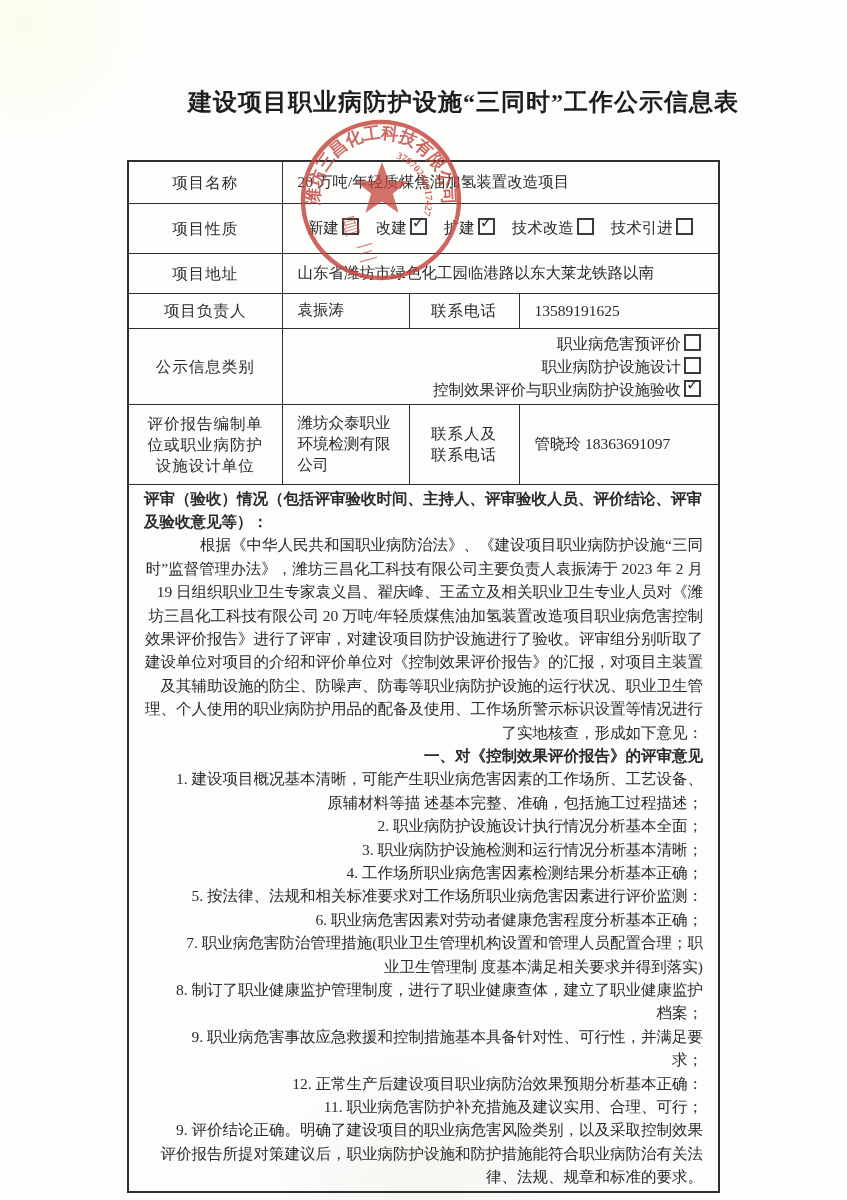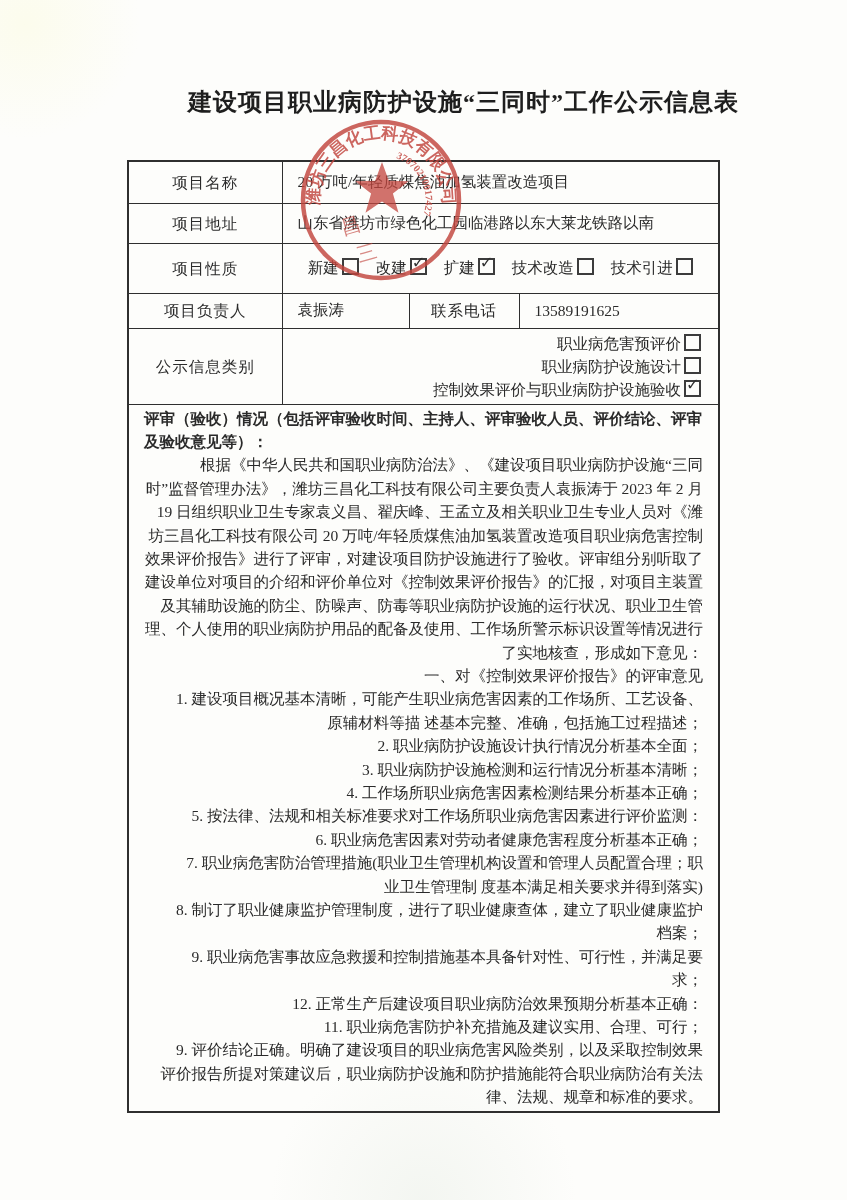--- a/index.html
+++ b/index.html
@@ -39,21 +39,21 @@
     display:inline-block;width:13px;height:13px;border:2px solid #3c3c3c;
     margin-left:3px;vertical-align:-2px;position:relative;background:transparent;
   }
   .cbx .tick{
     position:absolute;left:0px;top:-5px;font-size:16px;font-weight:bold;color:#2f2f2f;
     font-family:"DejaVu Sans",sans-serif;line-height:16px;
   }
   td.review-cell{vertical-align:top;padding:5px 5px 6px 5px;}
   .review-heading{margin:0;font-weight:bold;font-size:15.5px;line-height:23.4px;}
   .para{margin:0;text-indent:2em;font-size:15.5px;line-height:23.4px;text-align:right;}
-  .para.heading{font-weight:normal;}
+  .para.heading{font-weight:bold;}
   .seal{position:absolute;left:293px;top:110px;width:180px;height:180px;pointer-events:none;}
 </style>
 </head>
 <body>
 
 <div class="page">
 
   <h1 class="title">建设项目职业病防护设施“三同时”工作公示信息表</h1>
 
   <table class="info">
@@ -61,51 +61,57 @@
       <col style="width:154px">
         <col style="width:127px">
         <col style="width:110px">
         <col style="width:200px">
     </colgroup>
     <tbody>
         <tr style="height:42px">
       <td class="lab">项目名称</td>
       <td class="val" colspan="3">20 万吨/年轻质煤焦油加氢装置改造项目</td>
     </tr>
-    <tr style="height:40px">
-      <td class="lab">项目地址</td>
-      <td class="val" colspan="3">山东省潍坊市绿色化工园临港路以东大莱龙铁路以南</td>
-    </tr>
     <tr style="height:50px">
       <td class="lab">项目性质</td>
       <td class="val" colspan="3">
         <div class="opts-inline">
               <span class="opt"><span>新建</span><span class="cbx"></span></span>
               <span class="opt"><span>改建</span><span class="cbx checked"><span class="tick">✓</span></span></span>
               <span class="opt"><span>扩建</span><span class="cbx checked"><span class="tick">✓</span></span></span>
               <span class="opt"><span>技术改造</span><span class="cbx"></span></span>
               <span class="opt"><span>技术引进</span><span class="cbx"></span></span>
             </div>
       </td>
+    </tr>
+    <tr style="height:40px">
+      <td class="lab">项目地址</td>
+      <td class="val" colspan="3">山东省潍坊市绿色化工园临港路以东大莱龙铁路以南</td>
     </tr>
     <tr style="height:35px">
       <td class="lab">项目负责人</td>
       <td class="val">袁振涛</td>
       <td class="lab">联系电话</td>
       <td class="val">13589191625</td>
     </tr>
     <tr style="height:71px">
       <td class="lab">公示信息类别</td>
       <td class="val-left" colspan="3">
         <div class="opts-col">
               <span class="opt"><span>职业病危害预评价</span><span class="cbx"></span></span>
               <span class="opt"><span>职业病防护设施设计</span><span class="cbx"></span></span>
               <span class="opt"><span>控制效果评价与职业病防护设施验收</span><span class="cbx checked"><span class="tick">✓</span></span></span>
             </div>
       </td>
+    </tr>
+    <tr style="height:80px">
+      <td class="lab">评价报告编制单位或职业病防护设施设计单位</td>
+      <td class="val">潍坊众泰职业环境检测有限公司</td>
+      <td class="lab"><span>联系人及</span><br><span>联系电话</span></td>
+      <td class="val">管晓玲 18363691097</td>
     </tr>
     <tr style="height:572px">
       <td class="review-cell" colspan="4">
         <p class="review-heading">评审（验收）情况（包括评审验收时间、主持人、评审验收人员、评价结论、评审及验收意见等）：</p>
         <div>
               <p class="para">根据《中华人民共和国职业病防治法》、《建设项目职业病防护设施“三同时”监督管理办法》，潍坊三昌化工科技有限公司主要负责人袁振涛于 2023 年 2 月 19 日组织职业卫生专家袁义昌、翟庆峰、王孟立及相关职业卫生专业人员对《潍坊三昌化工科技有限公司 20 万吨/年轻质煤焦油加氢装置改造项目职业病危害控制效果评价报告》进行了评审，对建设项目防护设施进行了验收。评审组分别听取了建设单位对项目的介绍和评价单位对《控制效果评价报告》的汇报，对项目主装置及其辅助设施的防尘、防噪声、防毒等职业病防护设施的运行状况、职业卫生管理、个人使用的职业病防护用品的配备及使用、工作场所警示标识设置等情况进行了实地核查，形成如下意见：</p>
               <p class="para heading">一、对《控制效果评价报告》的评审意见</p>
               <p class="para">1. 建设项目概况基本清晰，可能产生职业病危害因素的工作场所、工艺设备、原辅材料等描 述基本完整、准确，包括施工过程描述；</p>
               <p class="para">2. 职业病防护设施设计执行情况分析基本全面；</p>
               <p class="para">3. 职业病防护设施检测和运行情况分析基本清晰；</p>

